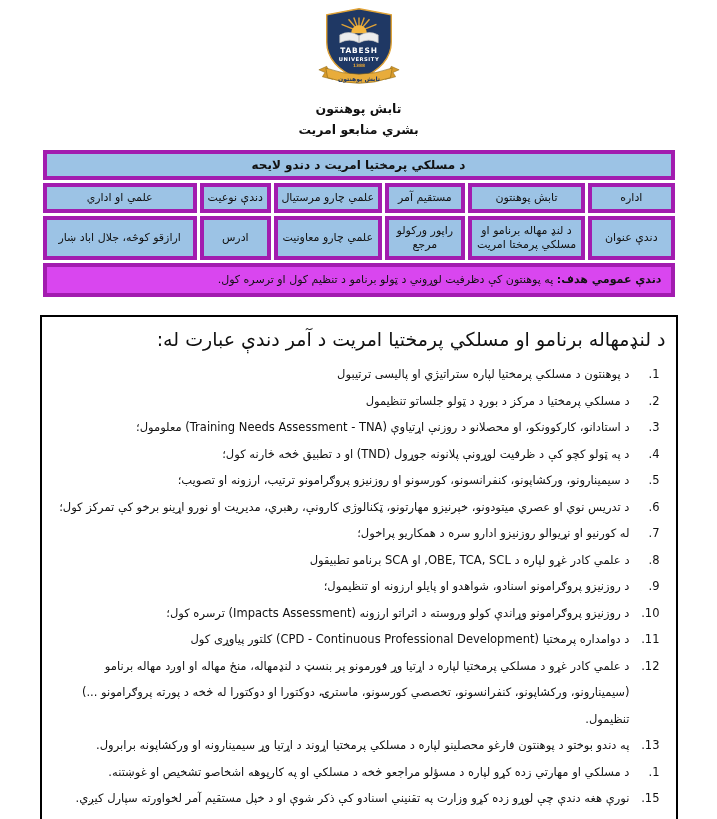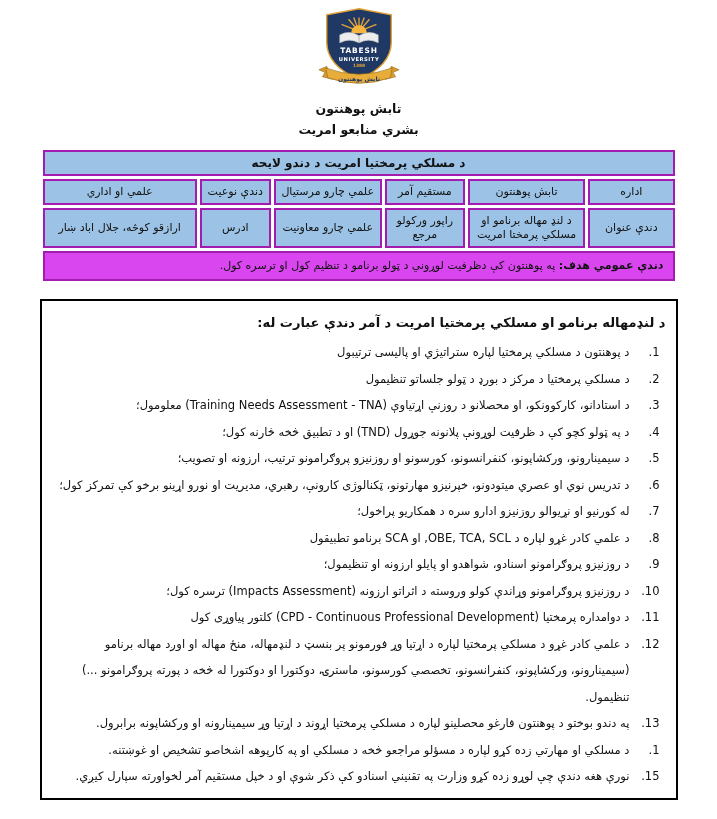--- a/index.html
+++ b/index.html
@@ -20,21 +20,21 @@
   .org-lines { margin-top: 9px; text-align: center; direction: rtl; }
   .org-line { font-weight: bold; font-size: 12.5px; line-height: 21px; }
 
   
   .info-table {
     width: 638px; margin: 7px auto 0;
     border-collapse: separate; border-spacing: 3px;
     direction: rtl; table-layout: fixed;
   }
   .info-table td {
-    border: 2px solid #a21caf;
+    border: 4px solid #a21caf;
     background: #9CC3E5;
     text-align: center; vertical-align: middle;
     font-size: 11px; line-height: 14px;
     padding: 4px 3px;
   }
   .info-table td.tbl-title { font-weight: bold; font-size: 12px; height: 24px; }
   .info-table tr.cells-row td { height: 24px; }
   .info-table tr.cells-row2 td { height: 36px; }
   .info-table td.objective {
     background: #d946ef; text-align: right; padding: 6px 9px;
@@ -44,21 +44,21 @@
   .objective-label { font-weight: bold; }
 
   
   .duties-box {
     width: 638px; margin: 15px auto 0;
     border: 2px solid #000;
     padding: 9px 10px 8px 12px;
     direction: rtl;
     min-height: 430px;
   }
-  .duties-heading { font-weight: bold; font-size: 13px; line-height: 26px; margin-bottom: 3px; text-align: right; }
+  .duties-heading { font-weight: normal; font-size: 19px; line-height: 26px; margin-bottom: 9px; text-align: right; }
   .duty-item {
     position: relative; padding-right: 36px;
     font-size: 11.5px; line-height: 26.5px;
     text-align: right;
   }
   .duty-num { position: absolute; right: 6px; top: 0; white-space: nowrap; }
 </style>
 </head>
 <body>
 

